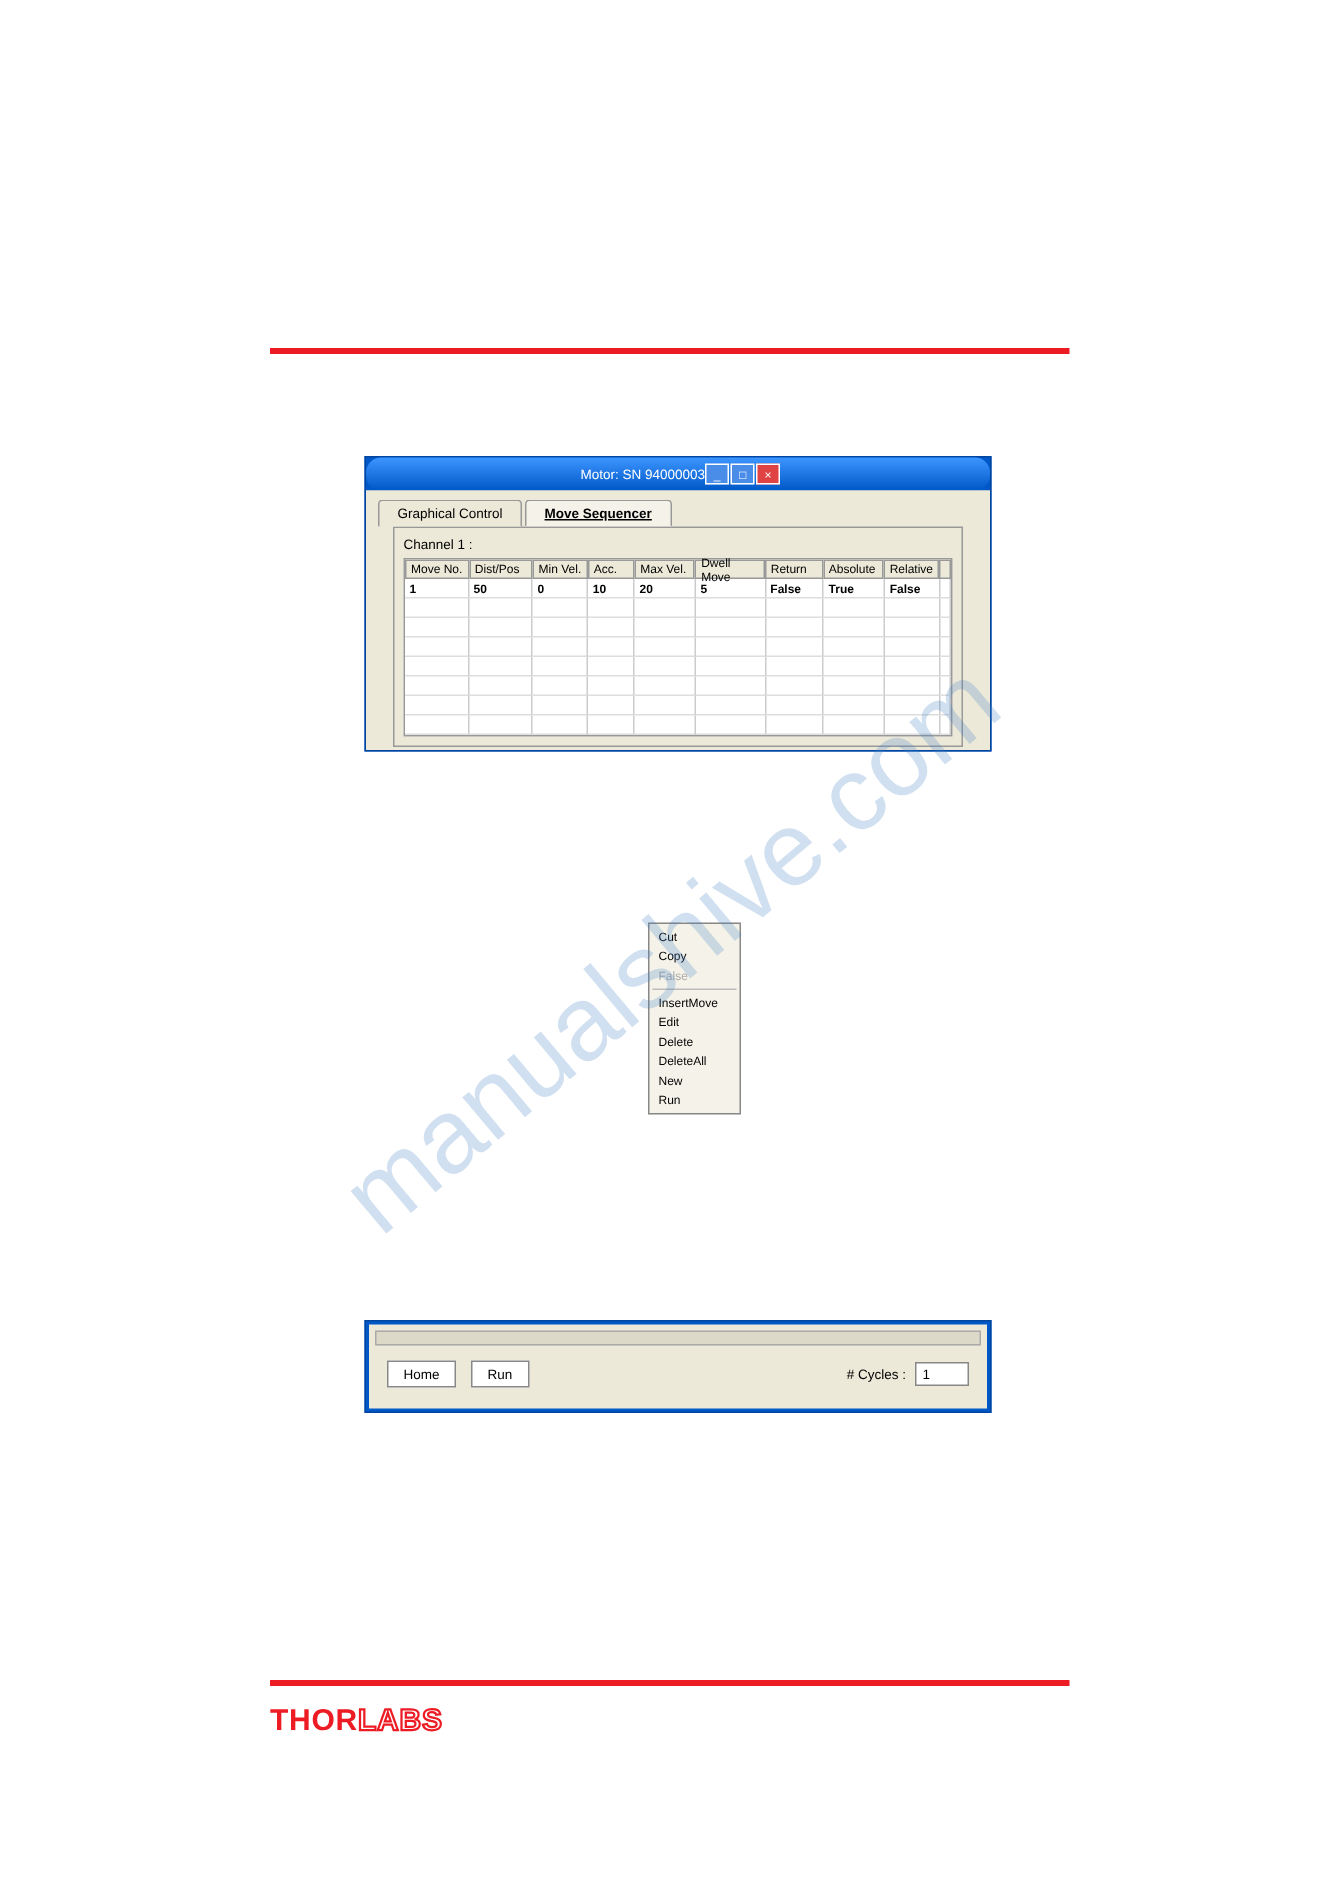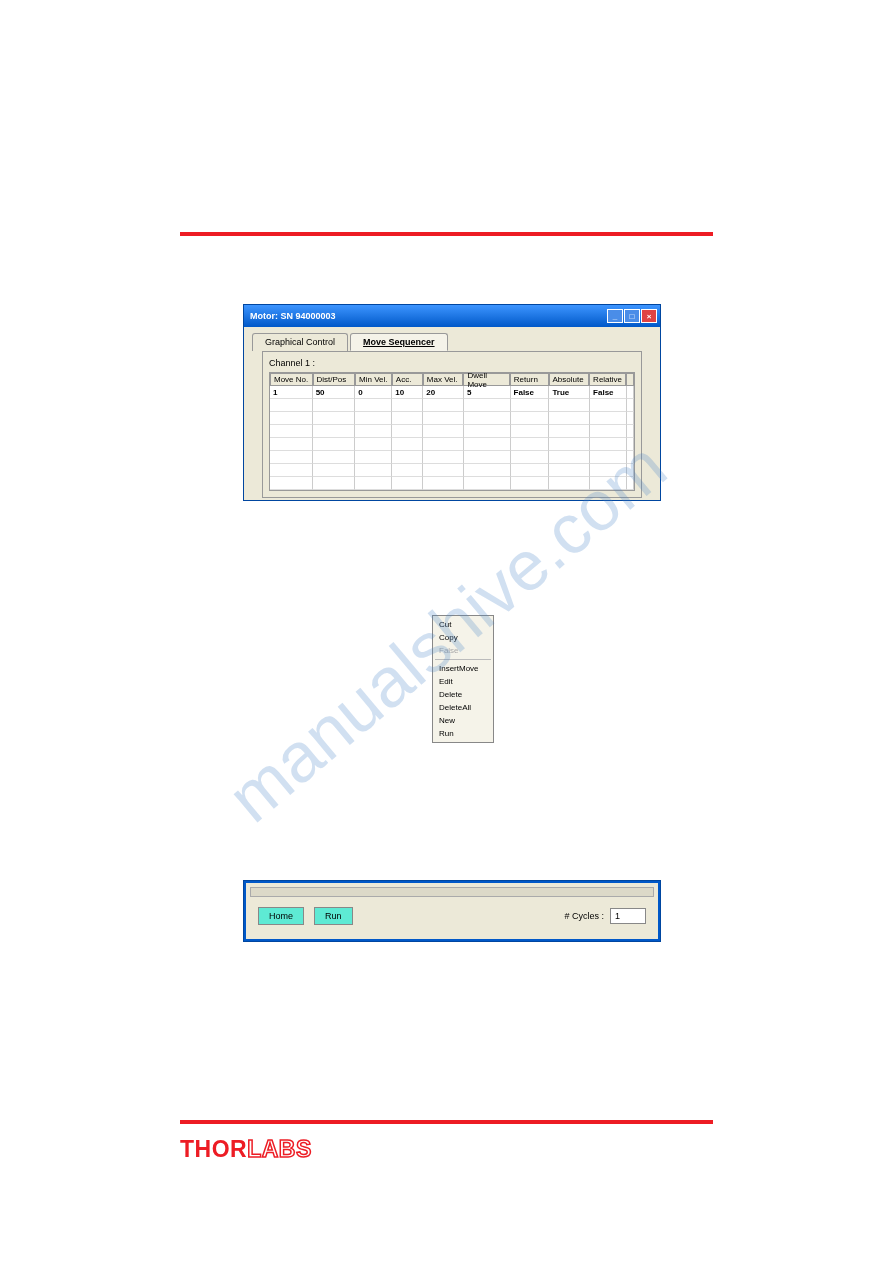--- a/index.html
+++ b/index.html
@@ -26,21 +26,21 @@
     }
     .red-bar-bottom {
       top: 1120px;
     }
     .logo {
       position: absolute;
       left: 180px;
       top: 1136px;
       font-family: Arial, sans-serif;
       font-weight: bold;
-      font-size: 23px;
+      font-size: 20px;
       letter-spacing: 0.5px;
     }
     .logo .thor {
       color: #ed1c24;
     }
     .logo .labs {
       color: #fff;
       -webkit-text-stroke: 1.5px #ed1c24;
       text-stroke: 1.5px #ed1c24;
     }
@@ -51,24 +51,25 @@
       width: 418px;
       background: #0058c8;
       border: 1px solid #0046a0;
       font-size: 9px;
     }
     .titlebar {
       background: linear-gradient(to bottom, #3d95ff 0%, #0058c8 100%);
       height: 22px;
       display: flex;
       align-items: center;
-      justify-content: space-between;
+      justify-content: center;
       padding: 0 3px 0 6px;
       color: #fff;
-      font-weight: bold;
+      font-weight: normal;
+      border-radius: 10px;
     }
     .titlebar-btns {
       display: flex;
       gap: 1px;
     }
     .titlebar-btn {
       width: 16px;
       height: 14px;
       background: #4a8de8;
       border: 1px solid #fff;
@@ -193,21 +194,21 @@
       background: #dcd9c8;
       height: 10px;
       margin-bottom: 6px;
     }
     .bottom-row {
       display: flex;
       align-items: center;
       padding: 4px 8px;
     }
     .btn {
-      background: #5eead4;
+      background: #ffffff;
       border: 1px solid #888;
       padding: 3px 10px;
       font-size: 9px;
       cursor: pointer;
     }
     .cycles-label {
       margin-left: auto;
       font-size: 9px;
       margin-right: 6px;
     }

